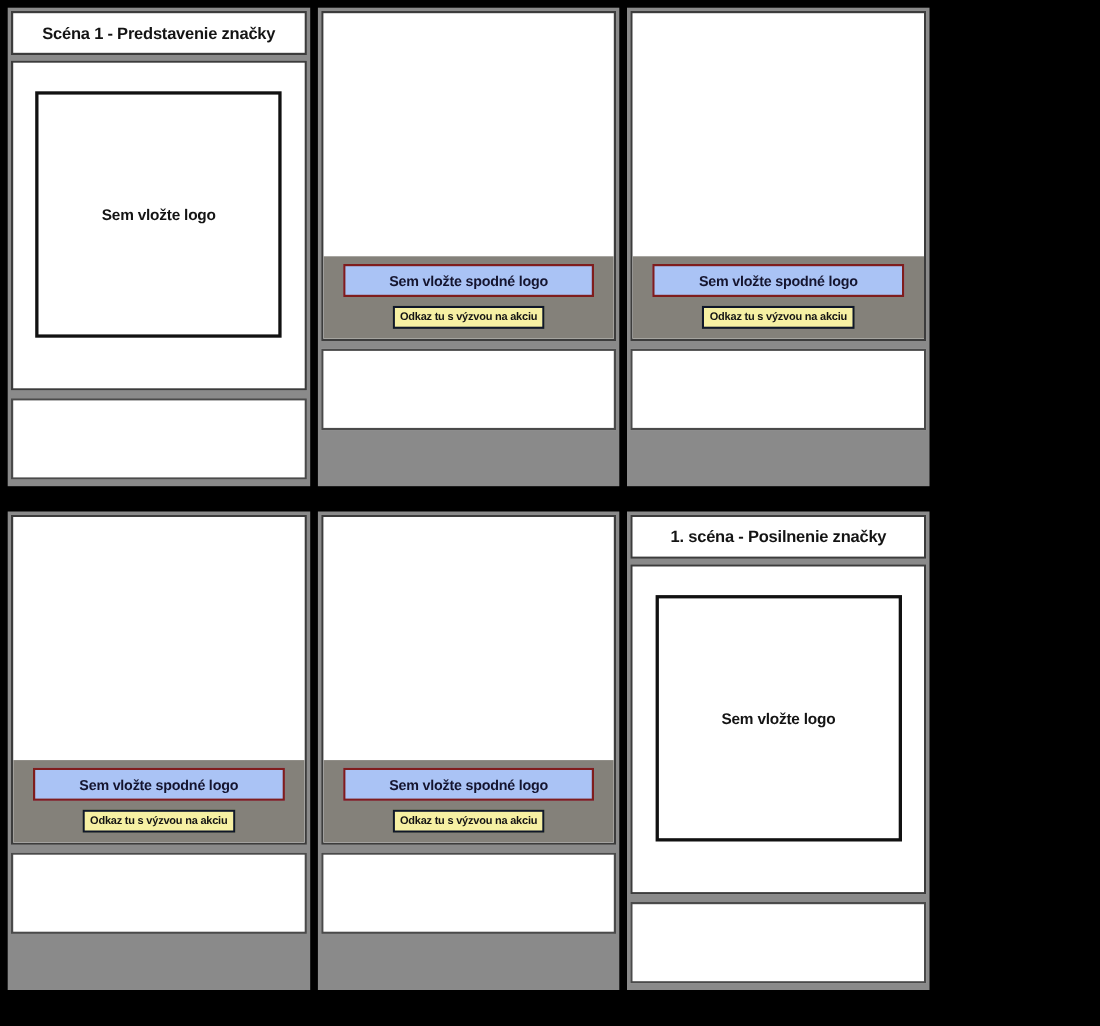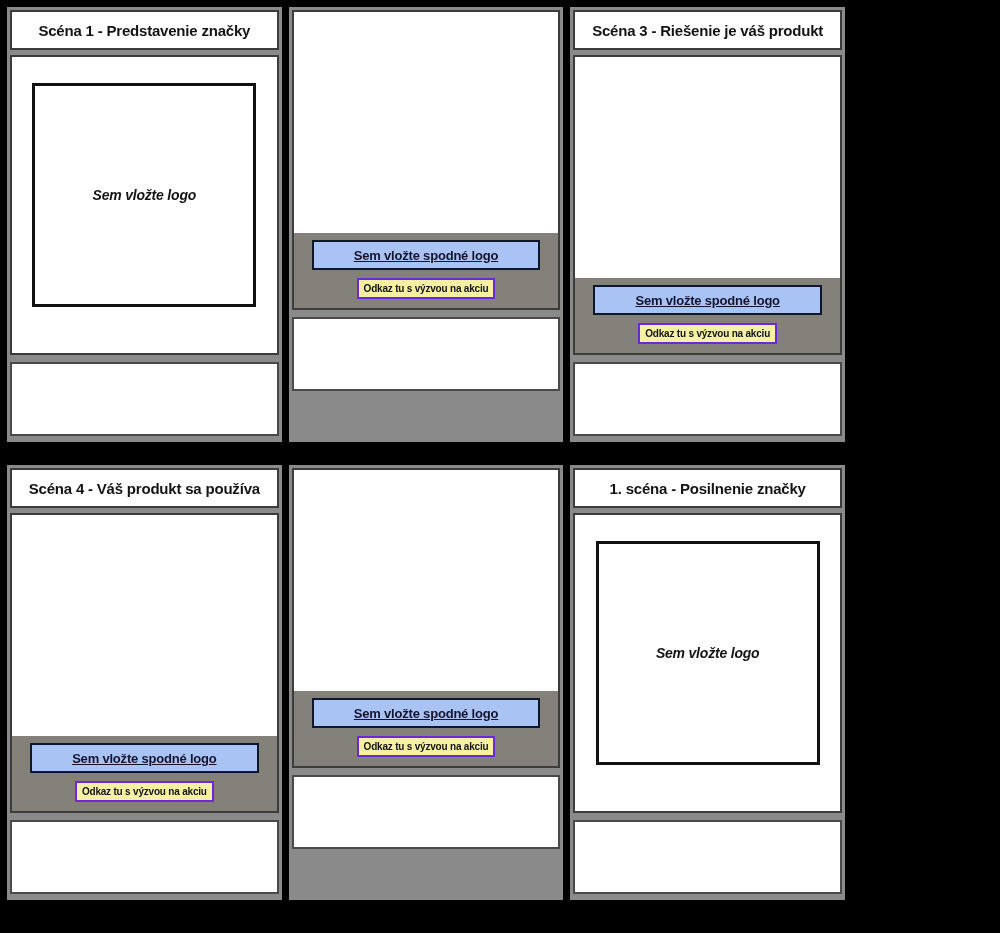--- a/index.html
+++ b/index.html
@@ -61,36 +61,35 @@
     background: #84817a;
     display: flex;
     flex-direction: column;
     align-items: center;
   }
   .bottom-logo-btn {
     margin-top: 7px;
     width: 85%;
     height: 26px;
     background: #aac3f5;
-    border: 2px solid #0f172a;
+    border: 2px solid #7f1d1d;
     display: flex;
     align-items: center;
     justify-content: center;
     font-weight: bold;
     font-size: 13px;
     color: #14142e;
     letter-spacing: -0.2px;
-    text-decoration: underline;
   }
   .cta-btn {
     margin-top: 8px;
     width: 51%;
     height: 17px;
     background: #f6f0a3;
-    border: 2px solid #6d28d9;
+    border: 2px solid #0f172a;
     display: flex;
     align-items: center;
     justify-content: center;
     font-weight: bold;
     font-size: 10px;
     color: #141414;
     letter-spacing: -0.2px;
   }
   .logo-box {
     width: 218px;
@@ -98,21 +97,20 @@
     border: 3px solid #111111;
     margin: 26px auto 0 auto;
     display: flex;
     align-items: center;
     justify-content: center;
     font-weight: bold;
     font-size: 14px;
     color: #141414;
     letter-spacing: -0.2px;
     flex: 0 0 auto;
-    font-style: italic;
   }
   .desc-box {
     background: #ffffff;
     border: 2px solid #4a4a4a;
     height: 70px;
     margin-top: 7px;
   }
 </style>
 </head>
 <body>
@@ -134,37 +132,35 @@
         <div class="spacer"></div>
         <div class="footer-strip">
           <div class="bottom-logo-btn">Sem vložte spodné logo</div>
           <div class="cta-btn">Odkaz tu s výzvou na akciu</div>
         </div>
       </div>
       <div class="desc-box"></div>
     </div>
 
     <div class="cell">
-      <div class="title-box">Scéna 3 - Riešenie je váš produkt</div>
       <div class="main-box">
         <div class="spacer"></div>
         <div class="footer-strip">
           <div class="bottom-logo-btn">Sem vložte spodné logo</div>
           <div class="cta-btn">Odkaz tu s výzvou na akciu</div>
         </div>
       </div>
       <div class="desc-box"></div>
     </div>
 
   </div>
 
   <div class="row row-2">
 
     <div class="cell">
-      <div class="title-box">Scéna 4 - Váš produkt sa používa</div>
       <div class="main-box">
         <div class="spacer"></div>
         <div class="footer-strip">
           <div class="bottom-logo-btn">Sem vložte spodné logo</div>
           <div class="cta-btn">Odkaz tu s výzvou na akciu</div>
         </div>
       </div>
       <div class="desc-box"></div>
     </div>
 

